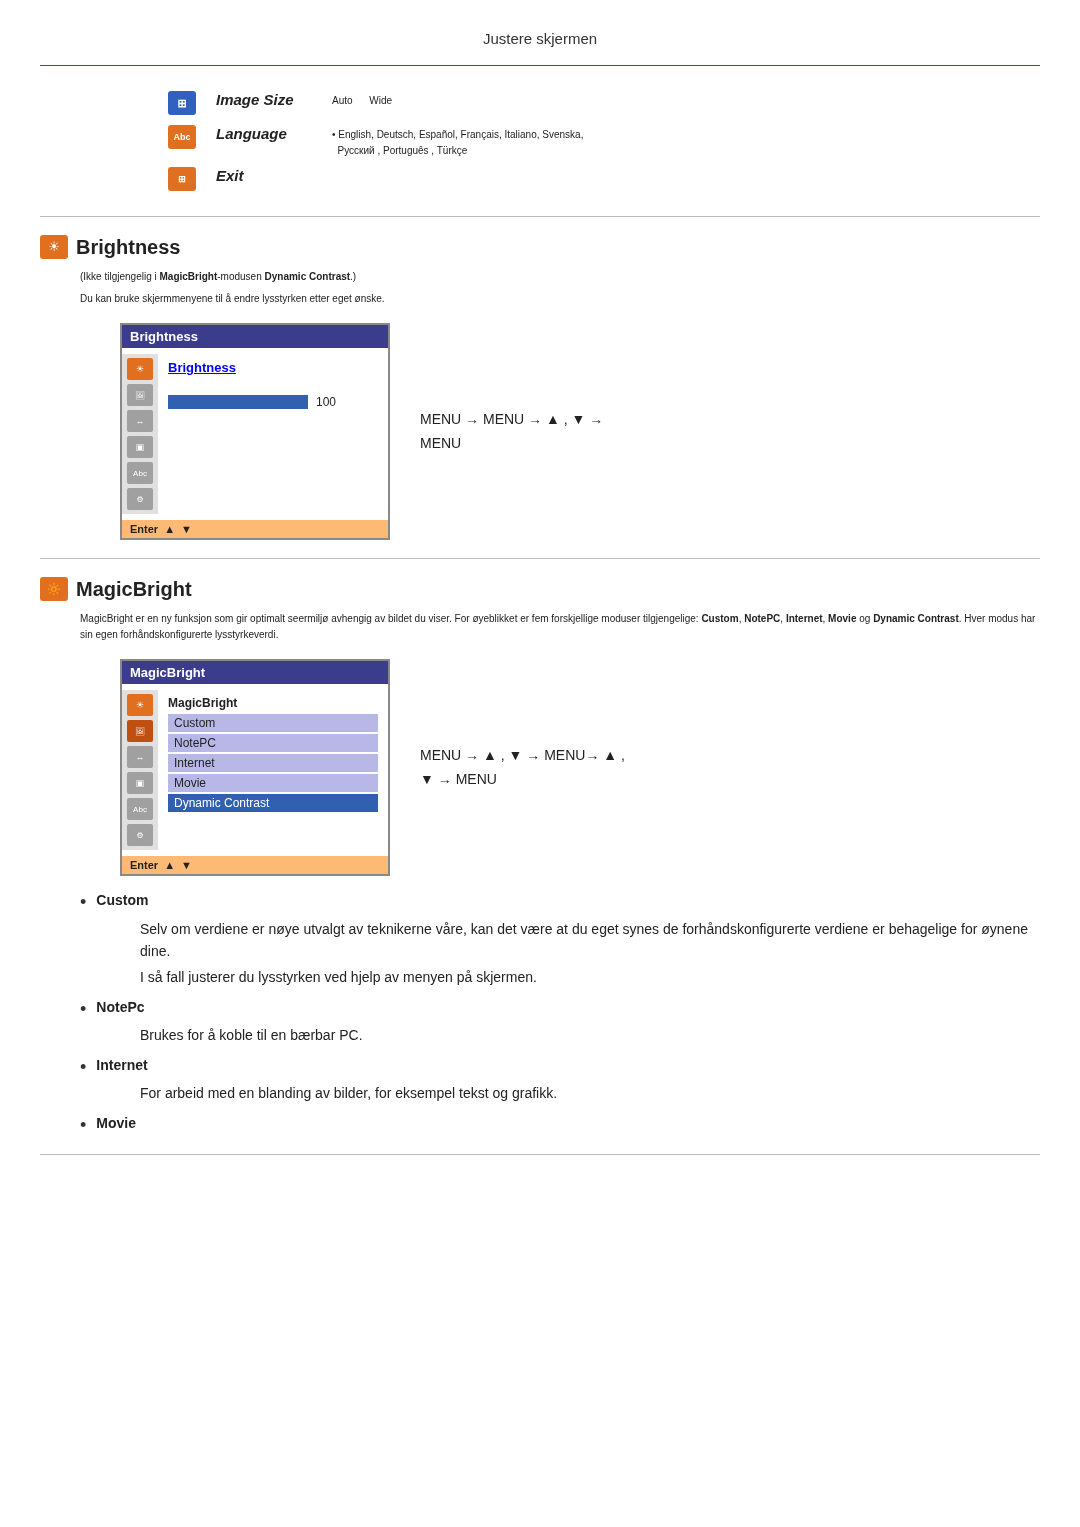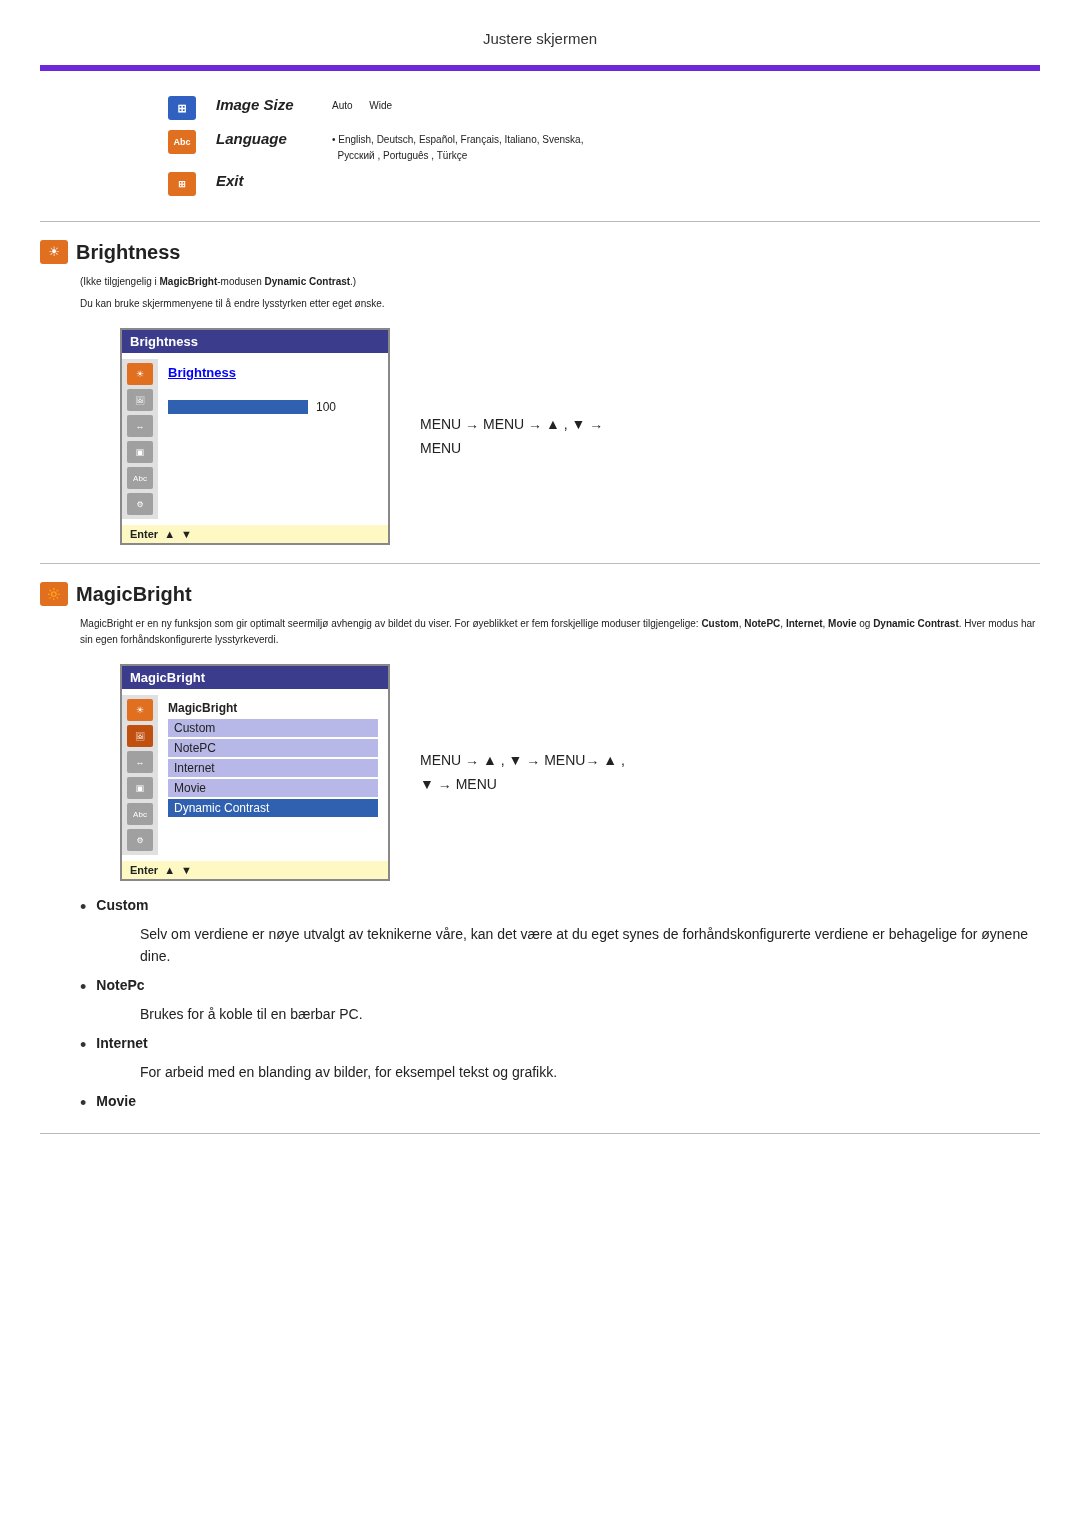--- a/index.html
+++ b/index.html
@@ -13,21 +13,21 @@
       min-height: 1527px;
       padding: 20px 40px;
     }
 
     
     .top-header {
       text-align: center;
       font-size: 15px;
       color: #333;
       padding: 10px 0 18px 0;
-      border-bottom: 6px solid #6d28d9;
+      border-bottom: 1px solid #6d28d9;
       margin-bottom: 20px;
     }
 
     .menu-table {
       margin: 10px auto 20px 120px;
       border-collapse: collapse;
     }
     .menu-table td {
       padding: 5px 8px;
       vertical-align: top;
@@ -159,21 +159,21 @@
     }
     .osd-slider-track {
       height: 14px;
       width: 140px;
       background: #3060b0;
     }
     .osd-slider-val {
       font-size: 12px;
     }
     .osd-footer {
-      background: #fef9c3;
+      background: #fdba74;
       font-size: 11px;
       padding: 3px 8px;
       display: flex;
       align-items: center;
       gap: 6px;
     }
     .osd-footer-btn {
       font-size: 11px;
       font-weight: bold;
     }
@@ -367,20 +367,23 @@
 
 <div class="bullet-section">
 
   <div class="bullet-item">
     <span class="bullet-dot">•</span>
     <span class="bullet-label">Custom</span>
   </div>
   <div class="bullet-text">
     Selv om verdiene er nøye utvalgt av teknikerne våre, kan det være at du eget synes de forhåndskonfigurerte verdiene er behagelige for øynene dine.
   </div>
+  <div class="bullet-text">
+    I så fall justerer du lysstyrken ved hjelp av menyen på skjermen.
+  </div>
 
   <div class="bullet-item" style="margin-top:10px;">
     <span class="bullet-dot">•</span>
     <span class="bullet-label">NotePc</span>
   </div>
   <div class="bullet-text">
     Brukes for å koble til en bærbar PC.
   </div>
 
   <div class="bullet-item" style="margin-top:10px;">

